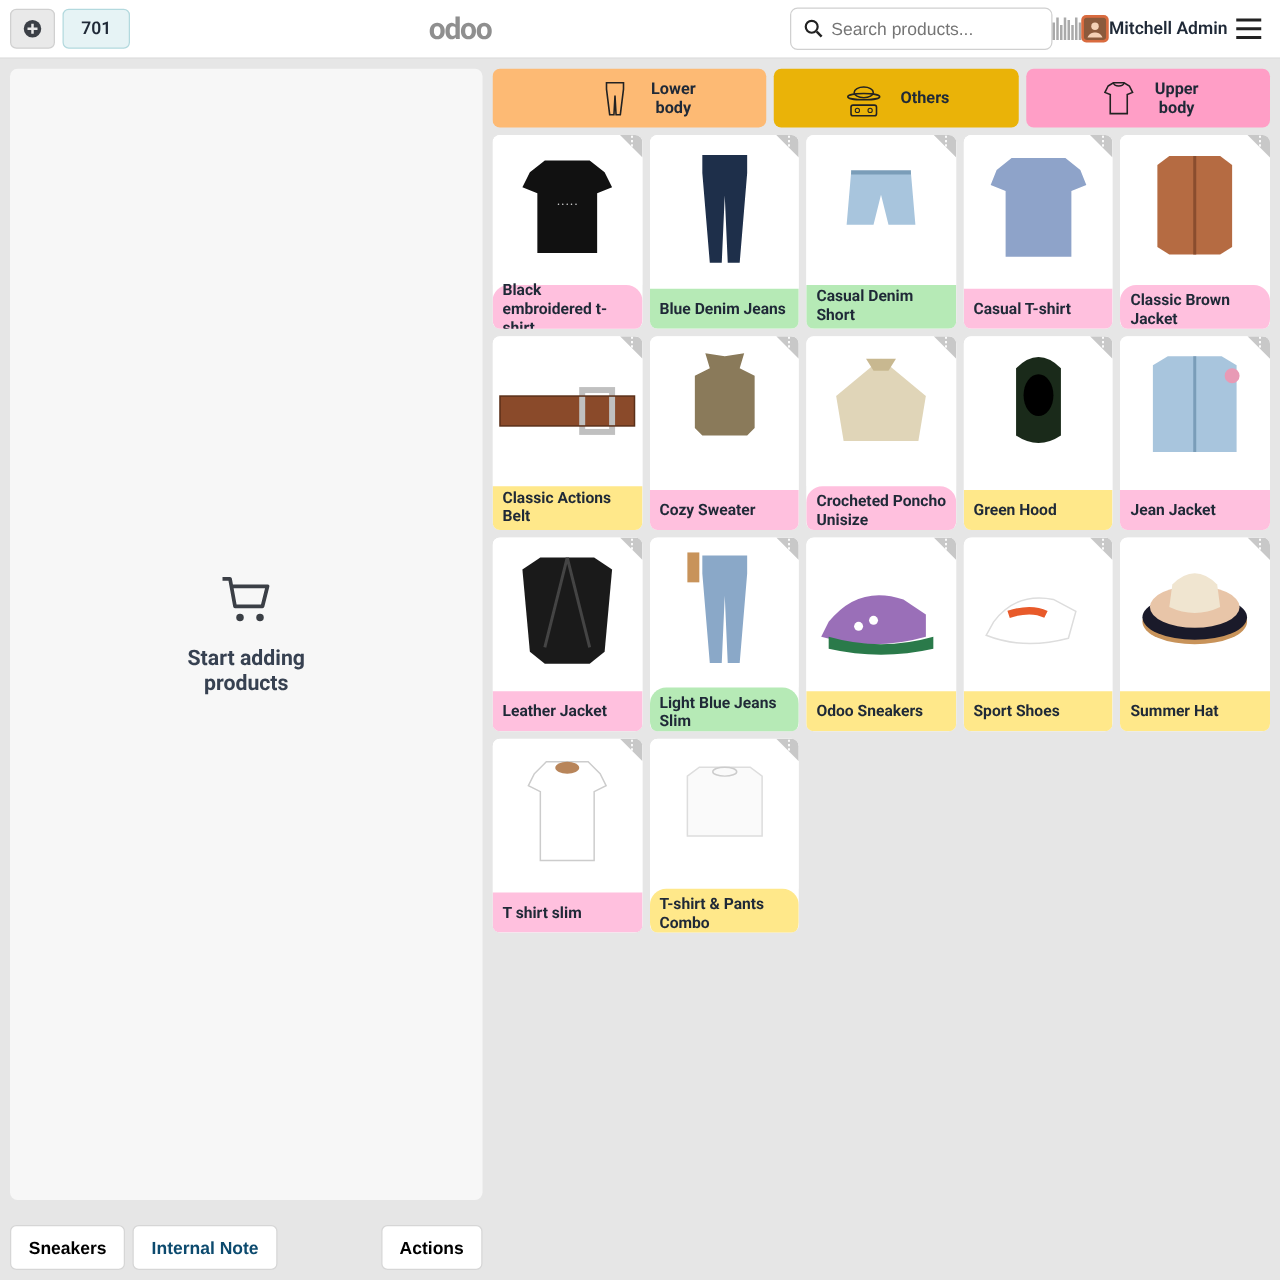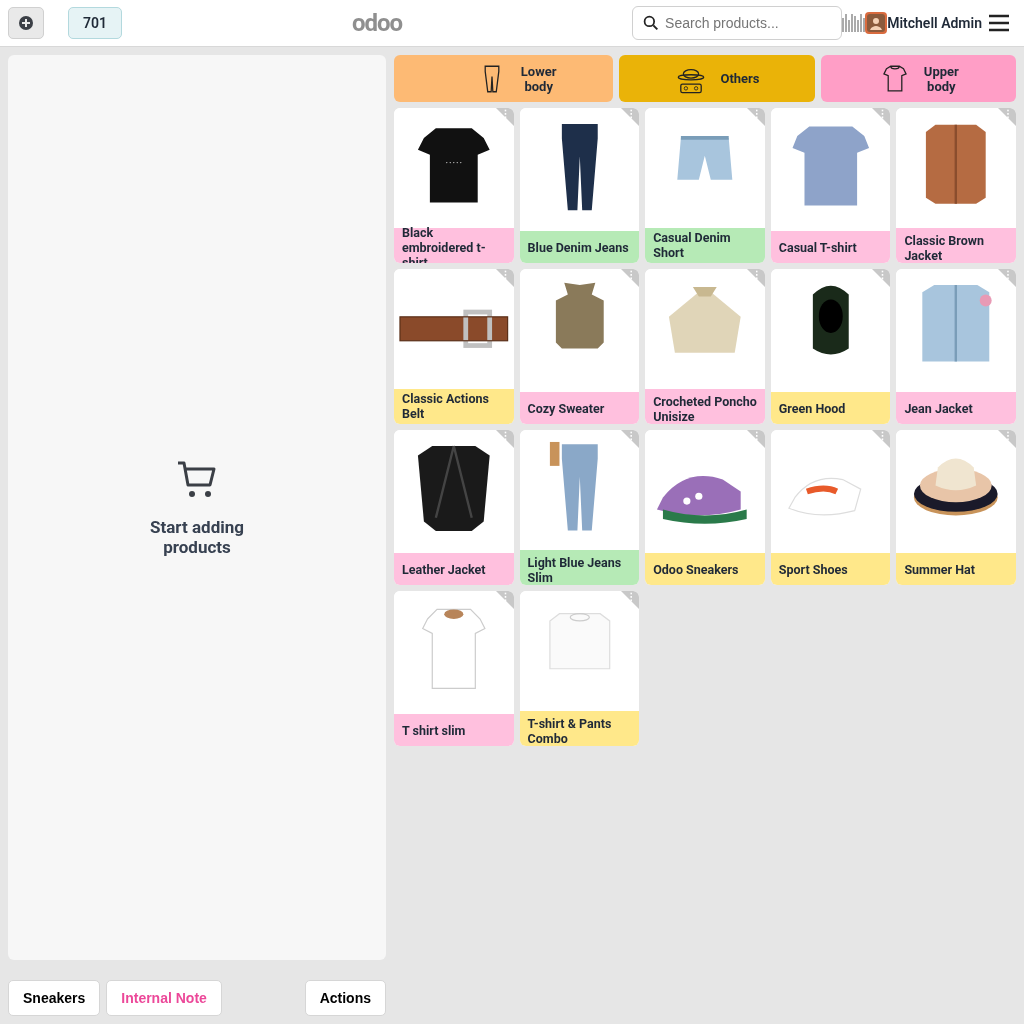--- a/index.html
+++ b/index.html
@@ -13,21 +13,21 @@
   color: #1f2937;
 }
 .header {
   background: #fff;
   height: 47px;
   display: flex;
   align-items: center;
   padding: 0 8px;
   border-bottom: 1px solid #d8d8d8;
 }
-.hdr-left { display: flex; gap: 24px; align-items: center; }
+.hdr-left { display: flex; gap: 6px; align-items: center; }
 .icon-btn {
   width: 36px; height: 32px;
   background: #e9e9e9;
   border: 1px solid #d0d0d0;
   border-radius: 5px;
   display: flex; align-items: center; justify-content: center;
   cursor: pointer;
 }
 .badge-num {
   height: 32px; padding: 0 14px;
@@ -56,21 +56,21 @@
 .left-pane { width: 394px; padding: 8px; display: flex; flex-direction: column; gap: 12px; }
 .order-area { flex: 1; background: #f7f7f7; border-radius: 6px; display: flex; flex-direction: column; align-items: center; justify-content: center; }
 .empty-msg { text-align: center; color: #374151; }
 .empty-msg .cart { font-size: 40px; color: #3b3f46; margin-bottom: 8px; }
 .empty-msg .t1 { font-size: 17px; font-weight: 700; }
 .bottom-btns { display: flex; gap: 6px; margin-top: 8px; }
 .btn {
   background: #fff; border: 1px solid #d6d6d6; border-radius: 5px;
   padding: 9px 14px; font-weight: 700; font-size: 14px; cursor:pointer;
 }
-.btn.muted { color: #ec4899; }
+.btn.muted { color: #0c4a6e; }
 .btn.actions { margin-left: auto; }
 
 .right-pane { flex: 1; padding: 8px 8px 8px 0; overflow: auto; }
 .cat-row { display: flex; gap: 6px; margin-bottom: 6px; }
 .cat-card {
   flex: 1; height: 47px; border-radius: 6px;
   display:flex; align-items:center; justify-content:center;
   gap:12px; font-weight:700; font-size:13px; cursor:pointer;
   text-align:center;
 }
@@ -79,21 +79,21 @@
 .cat-upper { background: #ff9ec6; }
 .cat-icon { width: 34px; height: 34px; }
 
 .pgrid { display: grid; grid-template-columns: repeat(5, 1fr); gap: 6px; }
 .pcard {
   background: #fff; border-radius: 6px; overflow: hidden; position: relative;
   display:flex; flex-direction:column; cursor:pointer; height: 155px;
 }
 .pimg { flex:1; display:flex; align-items:center; justify-content:center; background:#fff; }
 .plabel { padding: 6px 8px; font-size: 12.5px; font-weight: 700; min-height: 32px; display:flex; align-items:center; }
-.plabel.two { min-height: 40px; padding: 4px 8px; }
+.plabel.two { min-height: 40px; padding: 4px 8px; border-radius: 13px; }
 .l-pink { background: #ffc0de; }
 .l-green { background: #b6eab6; }
 .l-yellow { background: #ffe88a; }
 .info-tri {
   position:absolute; top:0; right:0; width:0; height:0;
   border-left: 18px solid transparent; border-top: 18px solid #c8c8c8;
 }
 .info-dots { position:absolute; top:1px; right:3px; color:#fff; font-size:10px; font-weight:700; line-height:1; }
 .svg-prod { width: 100%; height: 100%; }
 </style>

